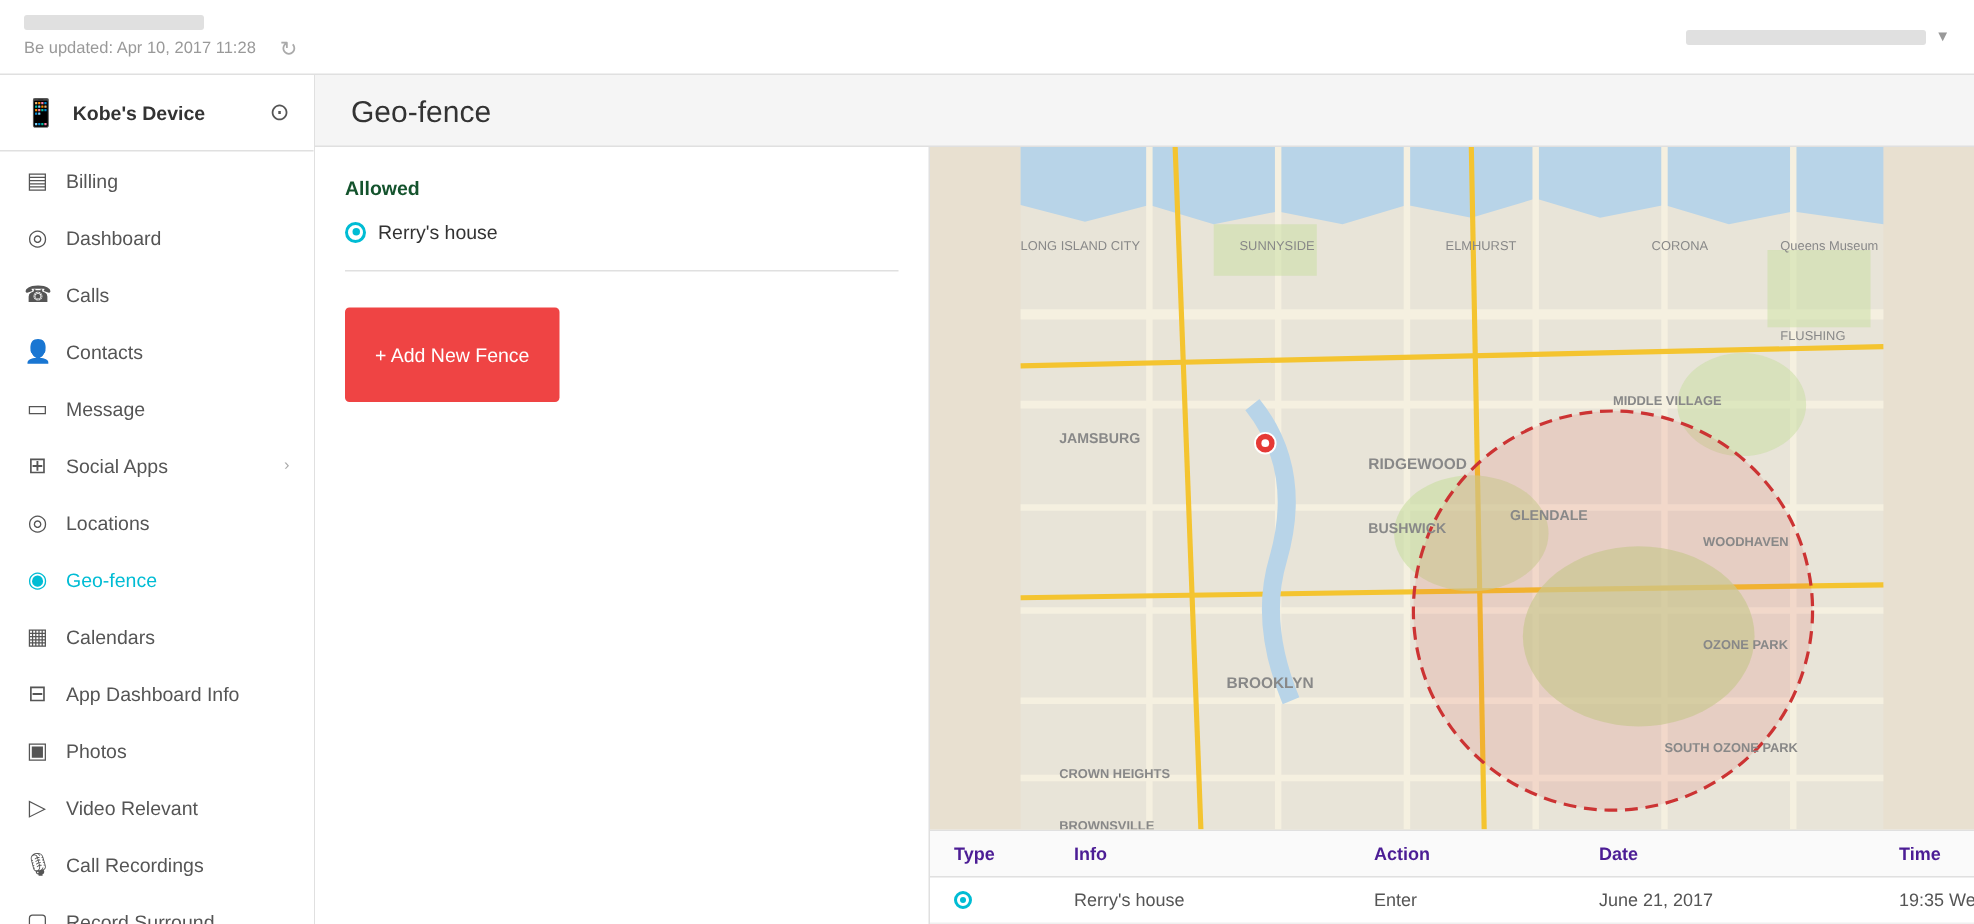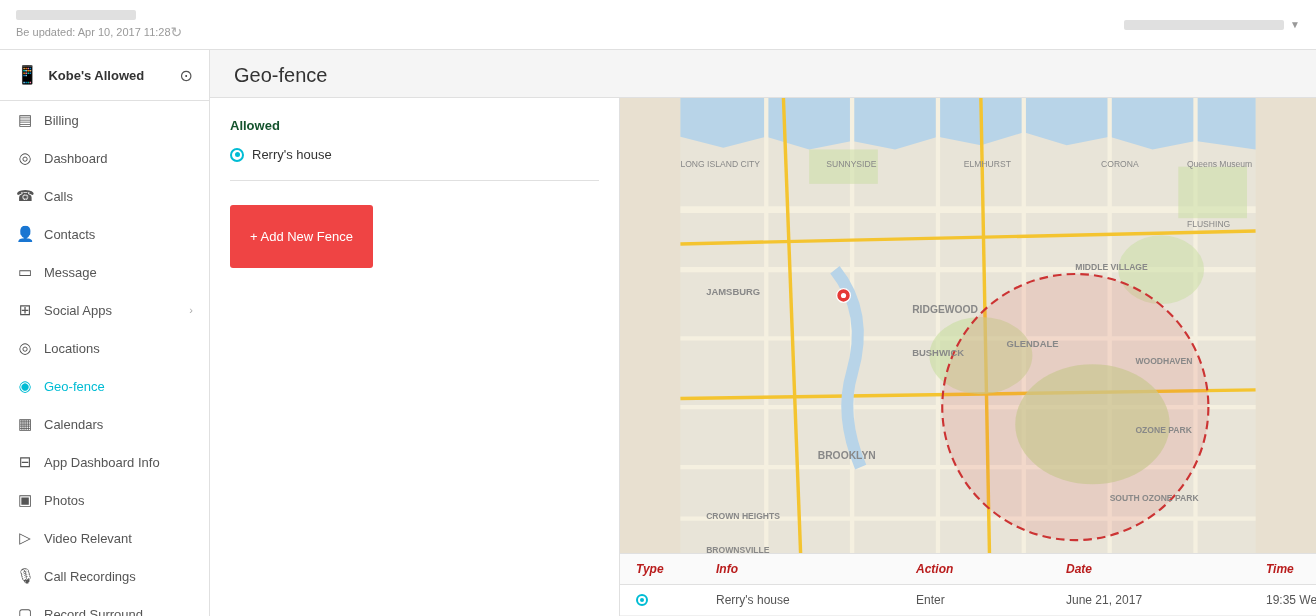--- a/index.html
+++ b/index.html
@@ -11,21 +11,21 @@
       background: #fff;
       border-bottom: 1px solid #e0e0e0;
       display: flex;
       align-items: center;
       justify-content: space-between;
       padding: 0 16px;
       flex-shrink: 0;
     }
     .top-bar-left { display: flex; flex-direction: column; }
     .top-bar-account { font-size: 12px; color: #999; background: #e0e0e0; height: 10px; width: 120px; border-radius: 2px; }
-    .top-bar-update { font-size: 11px; color: #999; margin-top: 4px; display: flex; align-items: center; gap: 0; }
+    .top-bar-update { font-size: 11px; color: #999; margin-top: 4px; display: flex; align-items: center; gap: 16px; }
     .top-bar-right { display: flex; align-items: center; gap: 6px; }
     .top-bar-right-text { font-size: 12px; color: #999; background: #e0e0e0; height: 10px; width: 160px; border-radius: 2px; }
     .chevron-down { font-size: 10px; color: #999; }
 
     
     .main-layout {
       display: flex;
       flex: 1;
       overflow: hidden;
     }
@@ -180,22 +180,21 @@
     .table-header {
       display: grid;
       grid-template-columns: 80px 200px 150px 200px 150px;
       padding: 8px 16px;
       border-bottom: 1px solid #e0e0e0;
       background: #fafafa;
     }
     .table-header-cell {
       font-size: 12px;
       font-weight: bold;
-      color: #b91c1c;
-      font-style: italic;
+      color: #4c1d95;
     }
     .table-row {
       display: grid;
       grid-template-columns: 80px 200px 150px 200px 150px;
       padding: 8px 16px;
       border-bottom: 1px solid #f0f0f0;
       align-items: center;
     }
     .table-cell { font-size: 12px; color: #555; }
     .table-cell-icon {
@@ -238,21 +237,21 @@
     <span class="chevron-down">▼</span>
   </div>
 </div>
 
 <div class="main-layout">
 
   <div class="sidebar">
     <div class="sidebar-device">
       <div class="sidebar-device-left">
         <span class="sidebar-device-icon">📱</span>
-        <span class="sidebar-device-name">Kobe's Allowed</span>
+        <span class="sidebar-device-name">Kobe's Device</span>
       </div>
       <span class="sidebar-device-clock">⊙</span>
     </div>
 
     <div class="sidebar-item">
       <div class="sidebar-item-left">
         <span class="sidebar-item-icon">▤</span>
         <span>Billing</span>
       </div>
     </div>

